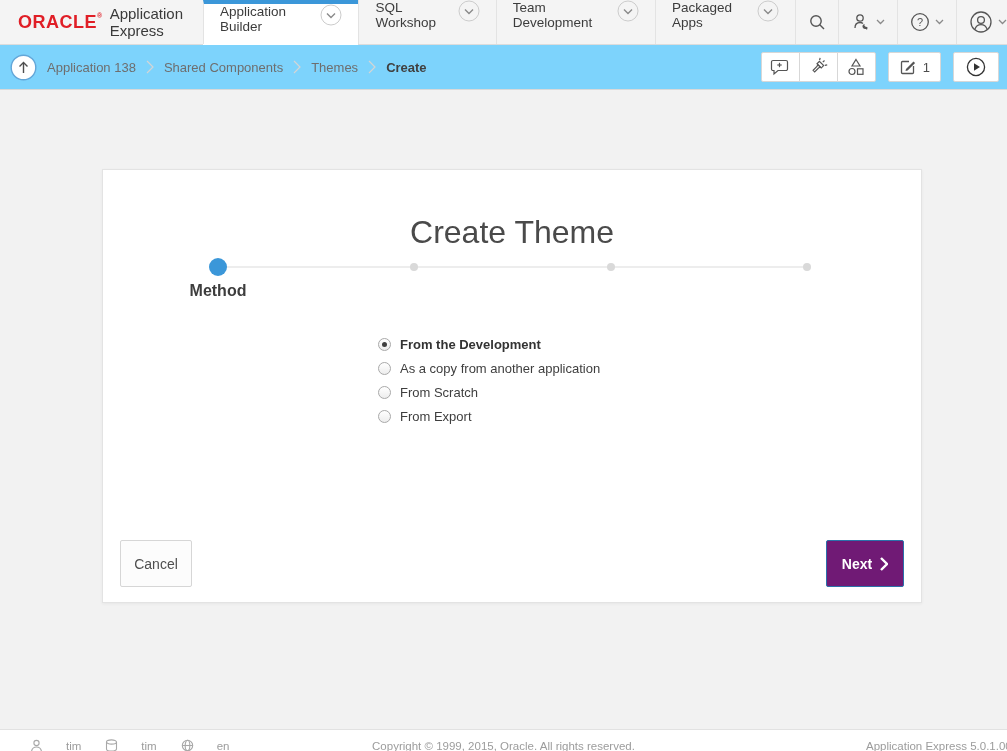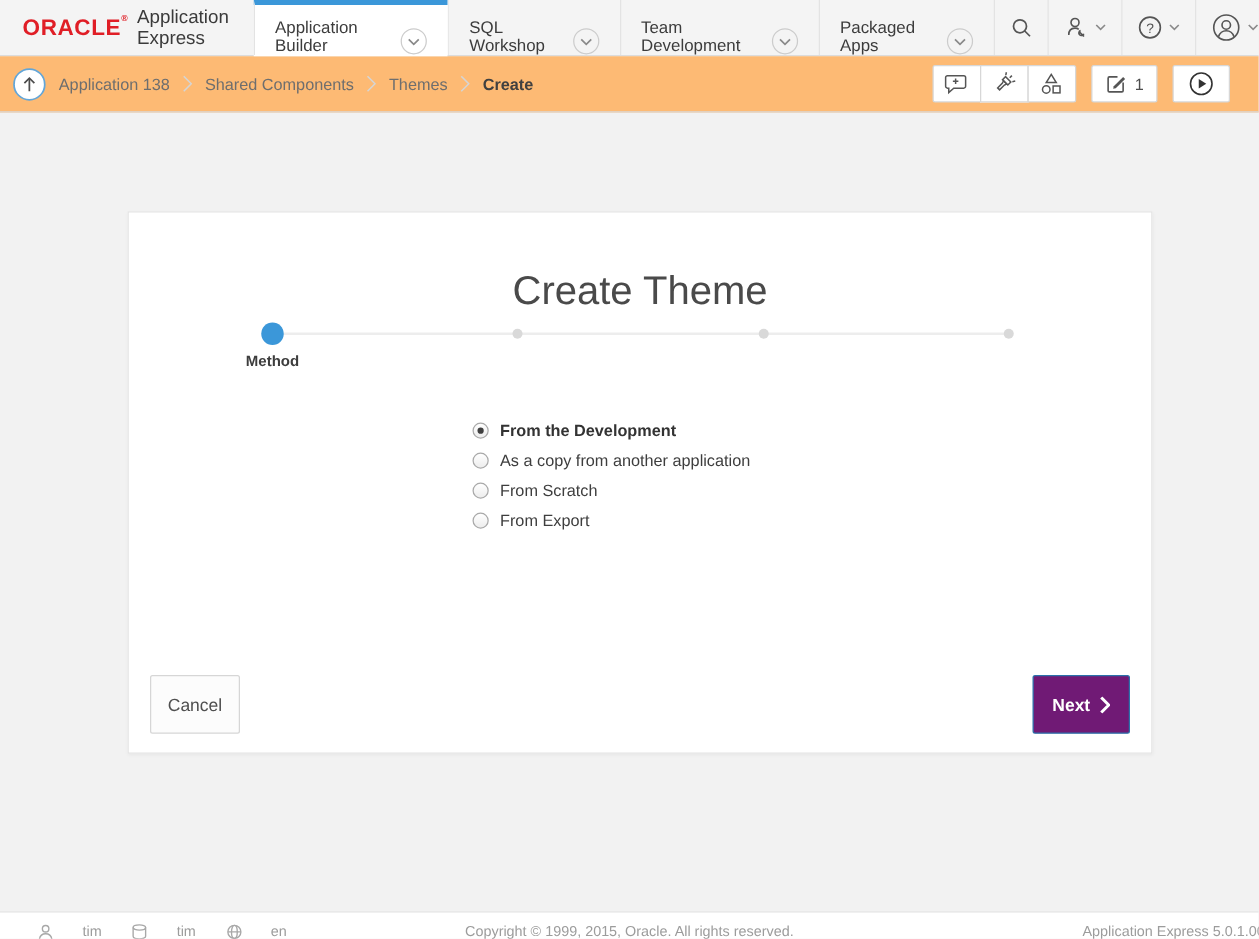--- a/index.html
+++ b/index.html
@@ -14,39 +14,39 @@
   .topnav{
     position:absolute; top:0; left:0; width:1007px; height:45px;
     background:#f4f4f4; border-bottom:1px solid #dcdcdc;
     display:flex; align-items:stretch;
   }
   .brand{ width:234px; display:flex; align-items:center; padding-left:18px; }
   .logo{ color:#e01e26; font-weight:bold; font-size:18px; letter-spacing:.5px; }
   .logo sup{ font-size:7px; vertical-align:top; }
   .brand-name{ font-size:15px; color:#3a3a3a; margin-left:7px; }
   .tab{
-    display:flex; align-items:flex-end; gap:9px; padding:0 16px;
+    display:flex; align-items:flex-start; gap:9px; padding:0 16px;
     font-size:13.5px; color:#3c3c3c; border-left:1px solid #e3e3e3;
     cursor:pointer; position:relative;
   }
   .tab.active{
     background:#fff; border-top:4px solid #3b97d9;
     box-shadow:0 1px 0 0 #fff; z-index:2; border-left:1px solid #e3e3e3;
   }
   .nav-spacer{ flex:1; }
   .icon-cell{
     display:flex; align-items:center; justify-content:center; gap:5px;
     border-left:1px solid #e3e3e3; padding:0 12px; cursor:pointer;
   }
   .icon-cell:last-child{ padding-right:0; width:52px; }
   
   .crumbbar{
     position:absolute; top:45px; left:0; width:1007px; height:45px;
-    background:#fdba74; border-bottom:1px solid #d9d9d9;
-    display:flex; align-items:center; padding:0 23px 0 10px;
+    background:#7dd3fc; border-bottom:1px solid #d9d9d9;
+    display:flex; align-items:center; padding:0 8px 0 10px;
   }
   .up-btn{ margin-right:10px; cursor:pointer; display:flex; }
   .crumbs{ display:flex; align-items:center; gap:10px; font-size:13px; color:#6e6e6e; }
   .crumb{ cursor:pointer; }
   .crumb.current{ font-weight:bold; color:#404040; cursor:default; }
   .crumb-sep{ display:flex; }
   .crumb-toolbar{ margin-left:auto; display:flex; align-items:center; gap:12px; }
   .btn-group{ display:flex; }
   .tool-btn{
     height:30px; min-width:39px; background:#fff; border:1px solid #d7d7d7;
@@ -66,21 +66,21 @@
   .card-title{
     position:absolute; top:44px; left:0; width:100%;
     text-align:center; font-size:32px; font-weight:300; color:#4a4a4a;
   }
   .train-line{ position:absolute; left:115px; top:96px; width:589px; height:2px; background:#ededed; }
   .dot{ position:absolute; border-radius:50%; }
   .dot.active{ width:18px; height:18px; background:#3b97d9; top:88px; }
   .dot.idle{ width:8px; height:8px; background:#d9d9d9; top:93px; }
   .step-label{
     position:absolute; top:112px; left:65px; width:100px; text-align:center;
-    font-size:12px; font-weight:bold; color:#3d3d3d;
+    font-size:16px; font-weight:bold; color:#3d3d3d;
   }
   .options{ position:absolute; left:275px; top:162px; }
   .opt-row{ display:flex; align-items:center; gap:9px; height:24px; cursor:pointer; }
   .radio{
     width:13px; height:13px; border-radius:50%;
     border:1px solid #a9a9a9; background:linear-gradient(#ffffff,#ededed);
     position:relative; flex:0 0 auto;
   }
   .radio.selected::after{
     content:''; position:absolute; left:3px; top:3px; width:5px; height:5px;

